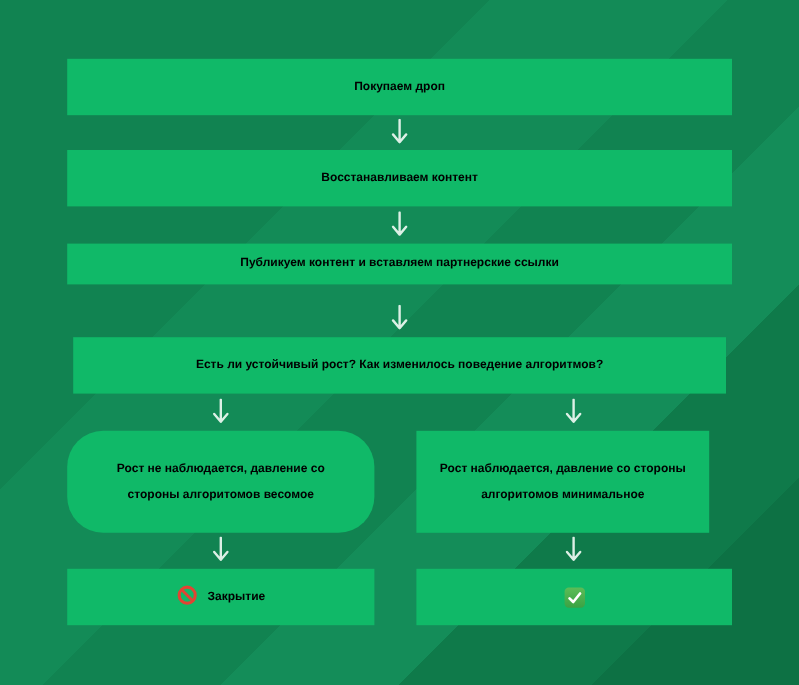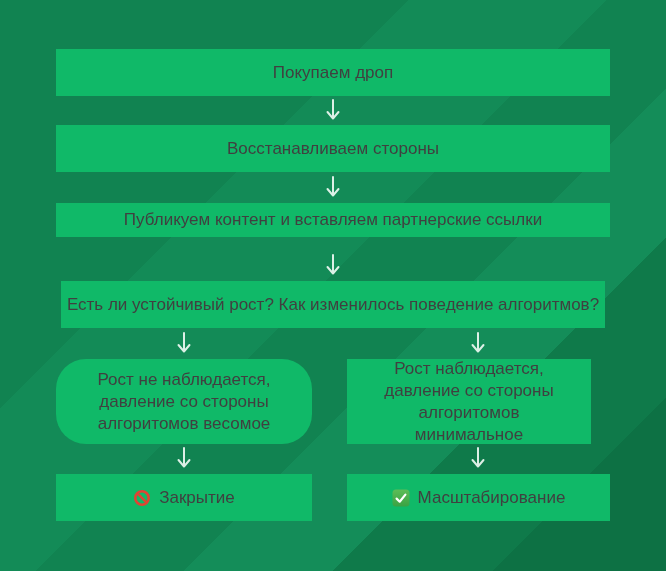--- a/index.html
+++ b/index.html
@@ -21,65 +21,65 @@
       #148d59 61%,
       #148d59 73%,
       #0f7a4a 73%,
       #0f7a4a 86%,
       #0d7144 86%,
       #0d7144 100%);
   }
   .box{
     position:absolute;
     background:#10b968;
-    color:#404040;
+    color:#000000;
     display:flex;
     align-items:center;
     justify-content:center;
     text-align:center;
-    font-size:17px;
+    font-size:10px;
     line-height:22px;
-    font-weight:400;
+    font-weight:700;
   }
   .step1{left:56px;top:49px;width:554px;height:47px;}
   .step2{left:56px;top:125px;width:554px;height:47px;}
   .step3{left:56px;top:203px;width:554px;height:34px;}
   .step4{left:61px;top:281px;width:544px;height:47px;}
   .cond-left{left:56px;top:359px;width:256px;height:85px;border-radius:30px;}
   .cond-right{left:347px;top:359px;width:244px;height:85px;}
   .out-left{left:56px;top:474px;width:256px;height:47px;}
   .out-right{left:347px;top:474px;width:263px;height:47px;}
   .cond-left .cond-text{max-width:192px;}
   .cond-right .cond-text{max-width:206px;}
   .arrow{position:absolute;width:16px;height:24px;}
   .a1{left:325px;top:99px;}
   .a2{left:325px;top:176px;}
   .a3{left:325px;top:254px;}
   .a4{left:176px;top:332px;}
   .a5{left:470px;top:332px;}
   .a6{left:176px;top:447px;}
   .a7{left:470px;top:447px;}
-  .outcome-inner{display:inline-flex;align-items:center;gap:8px;}
+  .outcome-inner{display:inline-flex;gap:8px;}
   .emoji-icon{display:block;width:18px;height:18px;}
 </style>
 </head>
 <body>
 
 <div class="canvas">
 
   <div class="box step1">
     <span>Покупаем дроп</span>
   </div>
 
   <svg class="arrow a1" viewBox="0 0 16 24">
     <path d="M8 1 V19 M2.5 13 L8 19.5 L13.5 13" fill="none" stroke="#eef9f2" stroke-width="2" stroke-linecap="round" stroke-linejoin="round" opacity="0.92"></path>
   </svg>
 
   <div class="box step2">
-    <span>Восстанавливаем стороны</span>
+    <span>Восстанавливаем контент</span>
   </div>
 
   <svg class="arrow a2" viewBox="0 0 16 24">
     <path d="M8 1 V19 M2.5 13 L8 19.5 L13.5 13" fill="none" stroke="#eef9f2" stroke-width="2" stroke-linecap="round" stroke-linejoin="round" opacity="0.92"></path>
   </svg>
 
   <div class="box step3">
     <span>Публикуем контент и вставляем партнерские ссылки</span>
   </div>
 
@@ -130,17 +130,16 @@
       <svg class="emoji-icon" viewBox="0 0 18 18">
         <defs>
           <linearGradient id="ckg" x1="0" y1="0" x2="0" y2="1">
             <stop offset="0" stop-color="#5cbd57"></stop>
             <stop offset="1" stop-color="#3aa244"></stop>
           </linearGradient>
         </defs>
         <rect x="0.5" y="0.5" width="17" height="17" rx="3.5" fill="url(#ckg)"></rect>
         <path d="M4.6 9.6 L7.7 12.7 L13.4 5.6" fill="none" stroke="#ffffff" stroke-width="2.2" stroke-linecap="round" stroke-linejoin="round"></path>
       </svg>
-      <span>Масштабирование</span>
     </span>
   </div>
 
 </div>
 
 </body></html>

